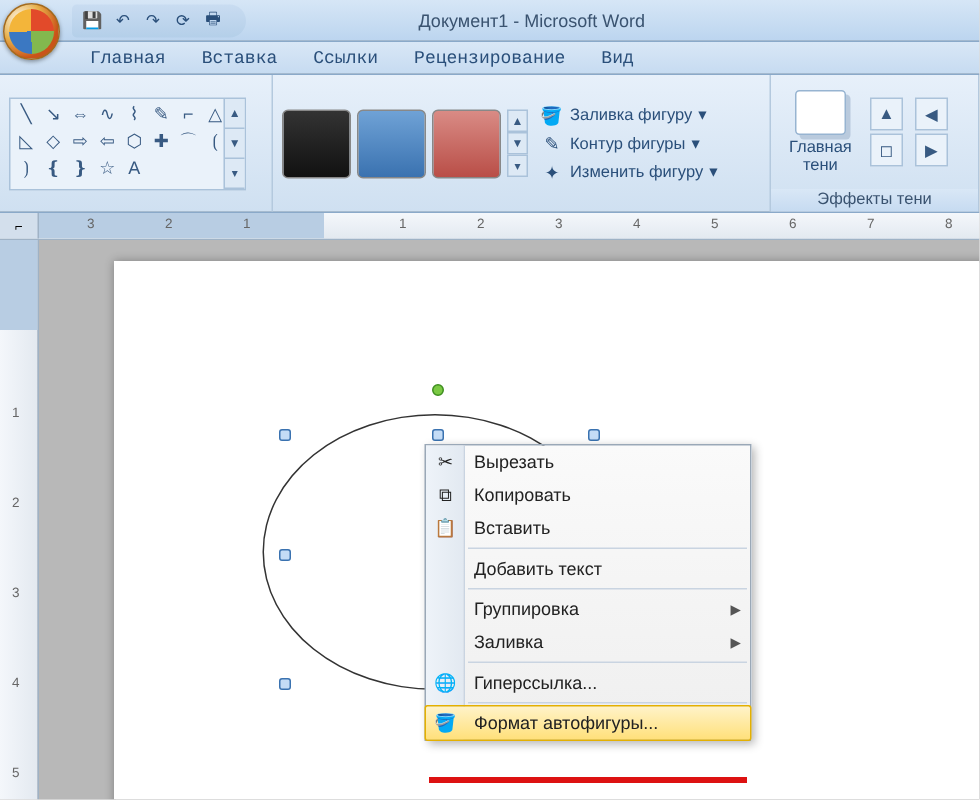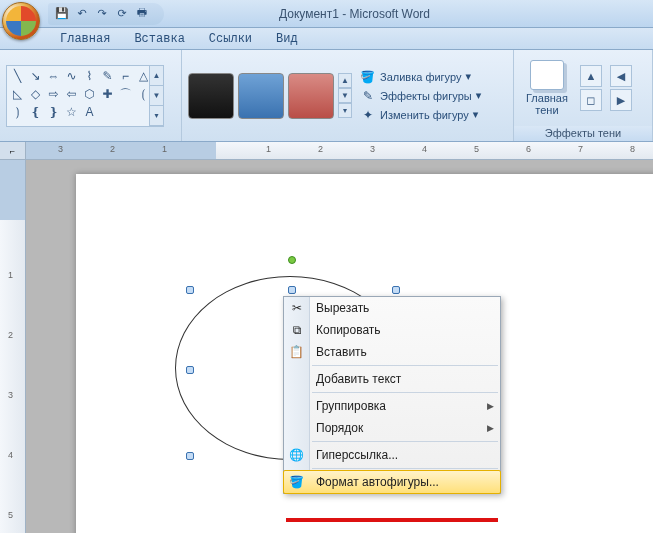--- a/index.html
+++ b/index.html
@@ -81,20 +81,21 @@
     <span>⟳</span>
     <span>🖶</span>
   </div>
   <div class="title-txt">Документ1 - Microsoft Word</div>
 </div>
 
 <div class="tabs">
   <div class="tab">Главная</div>
   <div class="tab">Вставка</div>
   <div class="tab">Ссылки</div>
+  <div class="tab">Рецензирование</div>
   <div class="tab">Вид</div>
 </div>
 
 <div class="ribbon">
   <div class="group" style="width:182px">
     <div class="group-body">
       <div class="shapes-gallery">
         <span class="s">╲</span>
         <span class="s">↘</span>
         <span class="s">⇔</span>
@@ -136,21 +137,21 @@
         <div>▾</div>
       </div>
       <div class="menu-btns">
         <div>
             <span class="ic">🪣</span>
             <span>Заливка фигуру</span> 
             <span>▾</span>
           </div>
         <div>
             <span class="ic">✎</span>
-            <span>Эффекты фигуры</span> 
+            <span>Контур фигуры</span> 
             <span>▾</span>
           </div>
         <div>
             <span class="ic">✦</span>
             <span>Изменить фигуру</span> 
             <span>▾</span>
           </div>
       </div>
     </div>
   </div>
@@ -226,19 +227,19 @@
 
 <div class="ctx-menu">
   <div class="icon-col"></div>
   <div class="ctx-item"><span class="ic">✂</span><span>Вырезать</span></div>
   <div class="ctx-item"><span class="ic">⧉</span><span>Копировать</span></div>
   <div class="ctx-item"><span class="ic">📋</span><span>Вставить</span></div>
   <div class="ctx-sep"></div>
   <div class="ctx-item"><span>Добавить текст</span></div>
   <div class="ctx-sep"></div>
   <div class="ctx-item"><span>Группировка</span><span class="arw">▶</span></div>
-  <div class="ctx-item"><span>Порядок</span><span class="arw">▶</span></div>
+  <div class="ctx-item"><span>Заливка</span><span class="arw">▶</span></div>
   <div class="ctx-sep"></div>
   <div class="ctx-item"><span class="ic">🌐</span><span>Гиперссылка...</span></div>
   <div class="ctx-sep"></div>
   <div class="ctx-item hover"><span class="ic">🪣</span><span>Формат автофигуры...</span></div>
 </div>
 <div class="red-underline"></div>
 
 </body></html>

